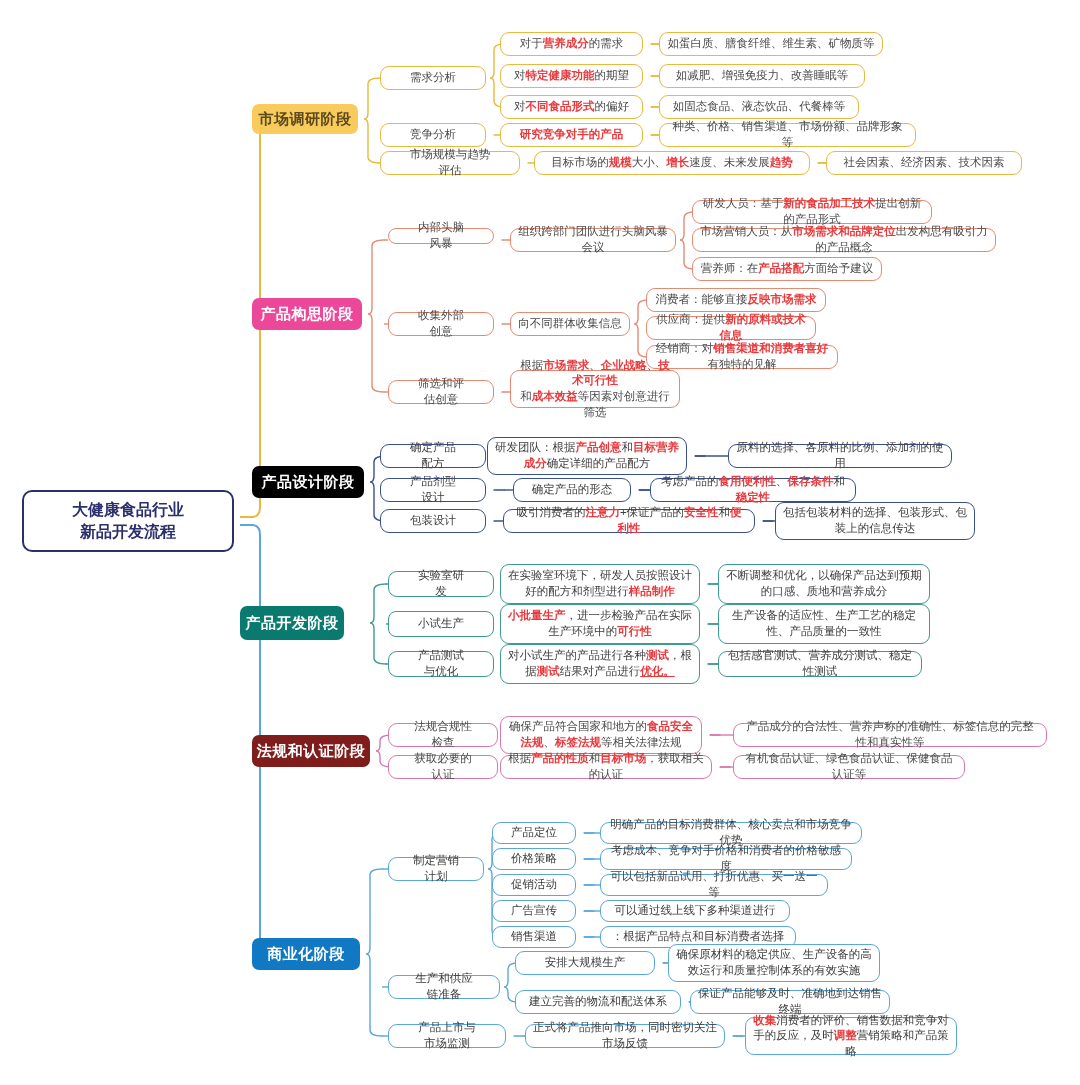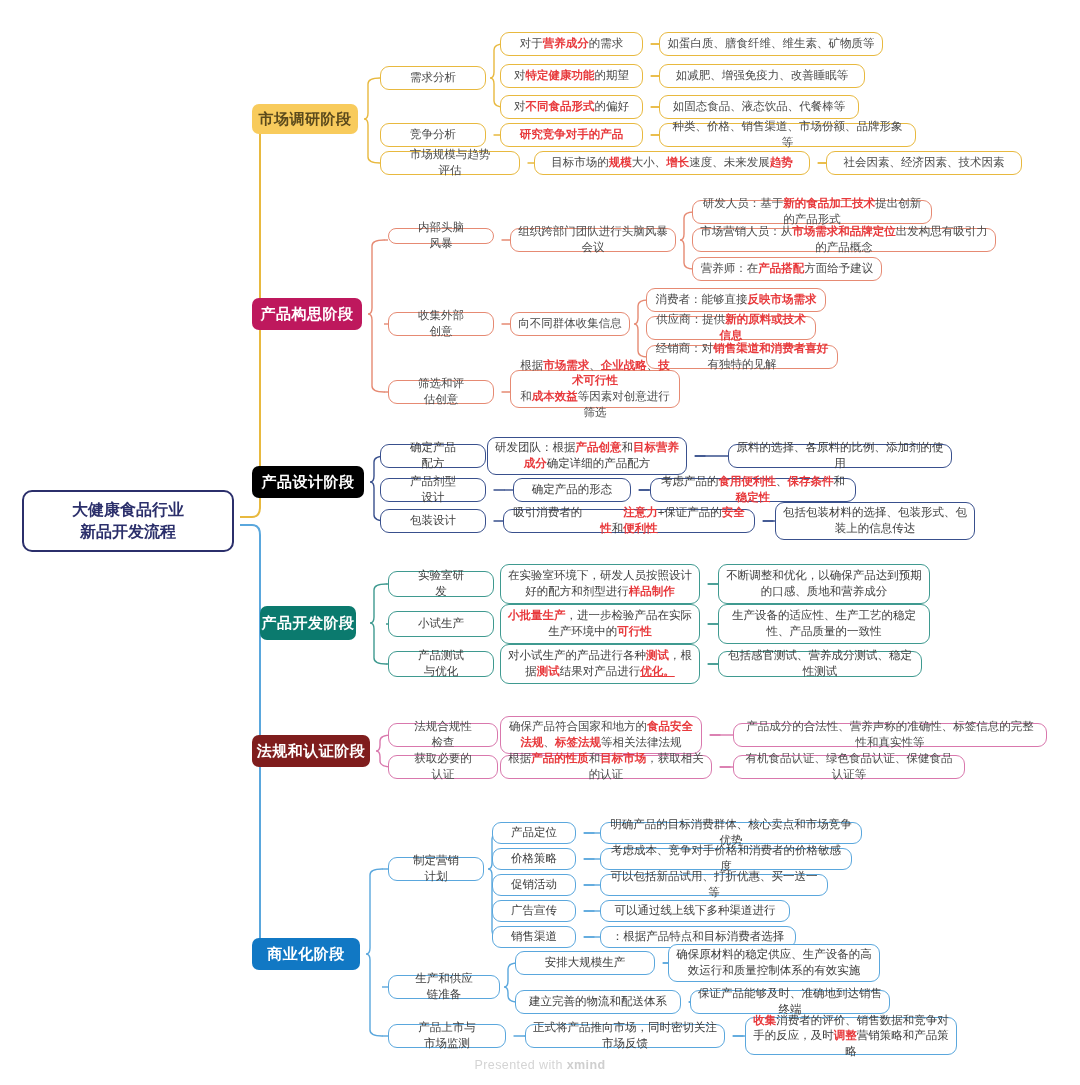--- a/index.html
+++ b/index.html
@@ -26,21 +26,21 @@
     border:2px solid #2b2f6b;border-radius:10px;color:#2b2f6b;
     font-size:16px;font-weight:600;background:#ffffff;
   }
 
   
   .stage{
     border-radius:7px;color:#ffffff;font-size:15px;font-weight:700;
     border:none;letter-spacing:.5px;
   }
   .stage.s-yellow{background:#f8cb5c;color:#5b4a1c;}
-  .stage.s-red{background:#be185d;}
+  .stage.s-red{background:#ec4899;}
   .stage.s-navy{background:#000000;}
   .stage.s-teal{background:#0b7a6e;}
   .stage.s-pink{background:#7f1d1d;}
   .stage.s-blue{background:#1178c4;}
 
   
   .b-yellow{border-color:#efc14e;color:#4a4a4a;}
   .b-red{border-color:#e8907d;color:#4a4a4a;}
   .b-navy{border-color:#3b4f8a;color:#3d3d3d;}
   .b-teal{border-color:#3f9a90;color:#3d3d3d;}
@@ -253,27 +253,27 @@
       <div class="node lvl3 b-red" style="left: 510px; top: 370px; width: 170px; height: 38px; border-color: rgb(230, 138, 115);"><span>根据<b class="hl" style="color: rgb(232, 57, 60);">市场需求</b>、<b class="hl" style="color: rgb(232, 57, 60);">企业战略</b>、<b class="hl" style="color: rgb(232, 57, 60);">技术可行性</b>
 和<b class="hl" style="color: rgb(232, 57, 60);">成本效益</b>等因素对创意进行筛选</span></div>
       <div class="node stage s-navy" style="left: 252px; top: 466px; width: 112px; height: 32px;"><span>产品设计阶段</span></div>
       <div class="node lvl2 b-navy" style="left: 380px; top: 444px; width: 106px; height: 24px; border-color: rgb(57, 80, 141);"><span>确定产品配方</span></div>
       <div class="node lvl3 b-navy" style="left: 487px; top: 437px; width: 200px; height: 38px; border-color: rgb(57, 80, 141);"><span>研发团队：根据<b class="hl" style="color: rgb(232, 57, 60);">产品创意</b>和<b class="hl" style="color: rgb(232, 57, 60);">目标营养成分</b>确定详细的产品配方</span></div>
       <div class="node lvl4 b-navy" style="left: 728px; top: 444px; width: 224px; height: 24px; border-color: rgb(57, 80, 141);"><span>原料的选择、各原料的比例、添加剂的使用</span></div>
       <div class="node lvl2 b-navy" style="left: 380px; top: 478px; width: 106px; height: 24px; border-color: rgb(57, 80, 141);"><span>产品剂型设计</span></div>
       <div class="node lvl3 b-navy" style="left: 513px; top: 478px; width: 118px; height: 24px; border-color: rgb(57, 80, 141);"><span>确定产品的形态</span></div>
       <div class="node lvl4 b-navy" style="left: 650px; top: 478px; width: 206px; height: 24px; border-color: rgb(57, 80, 141);"><span>考虑产品的<b class="hl" style="color: rgb(232, 57, 60);">食用便利性</b>、<b class="hl" style="color: rgb(232, 57, 60);">保存条件</b>和<b class="hl" style="color: rgb(232, 57, 60);">稳定性</b></span></div>
       <div class="node lvl2 b-navy" style="left: 380px; top: 509px; width: 106px; height: 24px; border-color: rgb(57, 80, 141);"><span>包装设计</span></div>
-      <div class="node lvl3 b-navy" style="left: 503px; top: 509px; width: 252px; height: 24px; border-color: rgb(57, 80, 141);"><span>吸引消费者的<b class="hl" style="color: rgb(232, 57, 60); padding-left: 41px;">注意力</b>+保证产品的<b class="hl" style="color: rgb(232, 57, 60);">安全性</b>和<b class="hl" style="color: rgb(232, 57, 60);">便利性</b></span></div>
+      <div class="node lvl3 b-navy" style="left: 503px; top: 509px; width: 252px; height: 24px; border-color: rgb(57, 80, 141);"><span>吸引消费者的<b class="hl" style="color: rgb(232, 57, 60);">注意力</b>+保证产品的<b class="hl" style="color: rgb(232, 57, 60);">安全性</b>和<b class="hl" style="color: rgb(232, 57, 60);">便利性</b></span></div>
       <div class="node lvl4 b-navy" style="left: 775px; top: 502px; width: 200px; height: 38px; border-color: rgb(57, 80, 141);"><span>包括包装材料的选择、包装形式、包装上的信息传达</span></div>
-      <div class="node stage s-teal" style="left: 260px; top: 606px; width: 96px; height: 34px;"><span>产品开发阶段</span></div>
+      <div class="node stage s-teal" style="left: 240px; top: 606px; width: 104px; height: 34px;"><span>产品开发阶段</span></div>
       <div class="node lvl2 b-teal" style="left: 388px; top: 571px; width: 106px; height: 26px; border-color: rgb(63, 154, 144);"><span>实验室研发</span></div>
       <div class="node lvl3 b-teal" style="left: 500px; top: 564px; width: 200px; height: 40px; border-color: rgb(63, 154, 144);"><span>在实验室环境下，研发人员按照设计好的配方和剂型进行<b class="hl" style="color: rgb(232, 57, 60);">样品制作</b></span></div>
       <div class="node lvl4 b-teal" style="left: 718px; top: 564px; width: 212px; height: 40px; border-color: rgb(63, 154, 144);"><span>不断调整和优化，以确保产品达到预期的口感、质地和营养成分</span></div>
-      <div class="node lvl2 b-teal" style="left: 388px; top: 611px; width: 106px; height: 26px; border-color: rgb(63, 154, 144);"><span>小试生产</span></div>
+      <div class="node lvl2 b-teal" style="left: 388px; top: 611px; width: 106px; height: 26px; border-color: rgb(63, 154, 144); border-radius: 8px;"><span>小试生产</span></div>
       <div class="node lvl3 b-teal" style="left: 500px; top: 604px; width: 200px; height: 40px; border-color: rgb(63, 154, 144);"><span><b class="hl" style="color: rgb(232, 57, 60);">小批量生产</b>，进一步检验产品在实际生产环境中的<b class="hl" style="color: rgb(232, 57, 60);">可行性</b></span></div>
       <div class="node lvl4 b-teal" style="left: 718px; top: 604px; width: 212px; height: 40px; border-color: rgb(63, 154, 144);"><span>生产设备的适应性、生产工艺的稳定性、产品质量的一致性</span></div>
       <div class="node lvl2 b-teal" style="left: 388px; top: 651px; width: 106px; height: 26px; border-color: rgb(63, 154, 144);"><span>产品测试与优化</span></div>
       <div class="node lvl3 b-teal" style="left: 500px; top: 644px; width: 200px; height: 40px; border-color: rgb(63, 154, 144);"><span>对小试生产的产品进行各种<b class="hl" style="color: rgb(232, 57, 60);">测试</b>，根据<b class="hl" style="color: rgb(232, 57, 60);">测试</b>结果对产品进行<b class="hl" style="color: rgb(232, 57, 60); text-decoration: underline;">优化。</b></span></div>
       <div class="node lvl4 b-teal" style="left: 718px; top: 651px; width: 204px; height: 26px; border-color: rgb(63, 154, 144);"><span>包括感官测试、营养成分测试、稳定性测试</span></div>
       <div class="node stage s-pink" style="left: 252px; top: 735px; width: 118px; height: 32px;"><span>法规和认证阶段</span></div>
       <div class="node lvl2 b-pink" style="left: 388px; top: 723px; width: 110px; height: 24px; border-color: rgb(217, 120, 173);"><span>法规合规性检查</span></div>
       <div class="node lvl3 b-pink" style="left: 500px; top: 716px; width: 202px; height: 38px; border-color: rgb(217, 120, 173);"><span>确保产品符合国家和地方的<b class="hl" style="color: rgb(232, 57, 60);">食品安全法规</b>、<b class="hl" style="color: rgb(232, 57, 60);">标签法规</b>等相关法律法规</span></div>
       <div class="node lvl4 b-pink" style="left: 733px; top: 723px; width: 314px; height: 24px; border-color: rgb(217, 120, 173);"><span>产品成分的合法性、营养声称的准确性、标签信息的完整性和真实性等</span></div>
       <div class="node lvl2 b-pink" style="left: 388px; top: 755px; width: 110px; height: 24px; border-color: rgb(217, 120, 173);"><span>获取必要的认证</span></div>
@@ -293,16 +293,13 @@
       <div class="node lvl4 b-blue" style="left: 600px; top: 926px; width: 196px; height: 22px; border-color: rgb(90, 167, 221);"><span>：根据产品特点和目标消费者选择</span></div>
       <div class="node lvl2 b-blue" style="left: 388px; top: 975px; width: 112px; height: 24px; border-color: rgb(90, 167, 221);"><span>生产和供应链准备</span></div>
       <div class="node lvl3 b-blue" style="left: 515px; top: 951px; width: 140px; height: 24px; border-color: rgb(90, 167, 221);"><span>安排大规模生产</span></div>
       <div class="node lvl4 b-blue" style="left: 668px; top: 944px; width: 212px; height: 38px; border-color: rgb(90, 167, 221);"><span>确保原材料的稳定供应、生产设备的高效运行和质量控制体系的有效实施</span></div>
       <div class="node lvl3 b-blue" style="left: 515px; top: 990px; width: 166px; height: 24px; border-color: rgb(90, 167, 221);"><span>建立完善的物流和配送体系</span></div>
       <div class="node lvl4 b-blue" style="left: 690px; top: 990px; width: 200px; height: 24px; border-color: rgb(90, 167, 221);"><span>保证产品能够及时、准确地到达销售终端</span></div>
       <div class="node lvl2 b-blue" style="left: 388px; top: 1024px; width: 118px; height: 24px; border-color: rgb(90, 167, 221);"><span>产品上市与市场监测</span></div>
       <div class="node lvl3 b-blue" style="left: 525px; top: 1024px; width: 200px; height: 24px; border-color: rgb(90, 167, 221);"><span>正式将产品推向市场，同时密切关注市场反馈</span></div>
       <div class="node lvl4 b-blue" style="left: 745px; top: 1017px; width: 212px; height: 38px; border-color: rgb(90, 167, 221);"><span><b class="hl" style="color: rgb(232, 57, 60);">收集</b>消费者的评价、销售数据和竞争对手的反应，及时<b class="hl" style="color: rgb(232, 57, 60);">调整</b>营销策略和产品策略</span></div>
     </div>
-  <div class="footer">
-    <span>Presented with </span><span class="brand">xmind</span>
-  </div>
 </div>
 
 </body></html>

